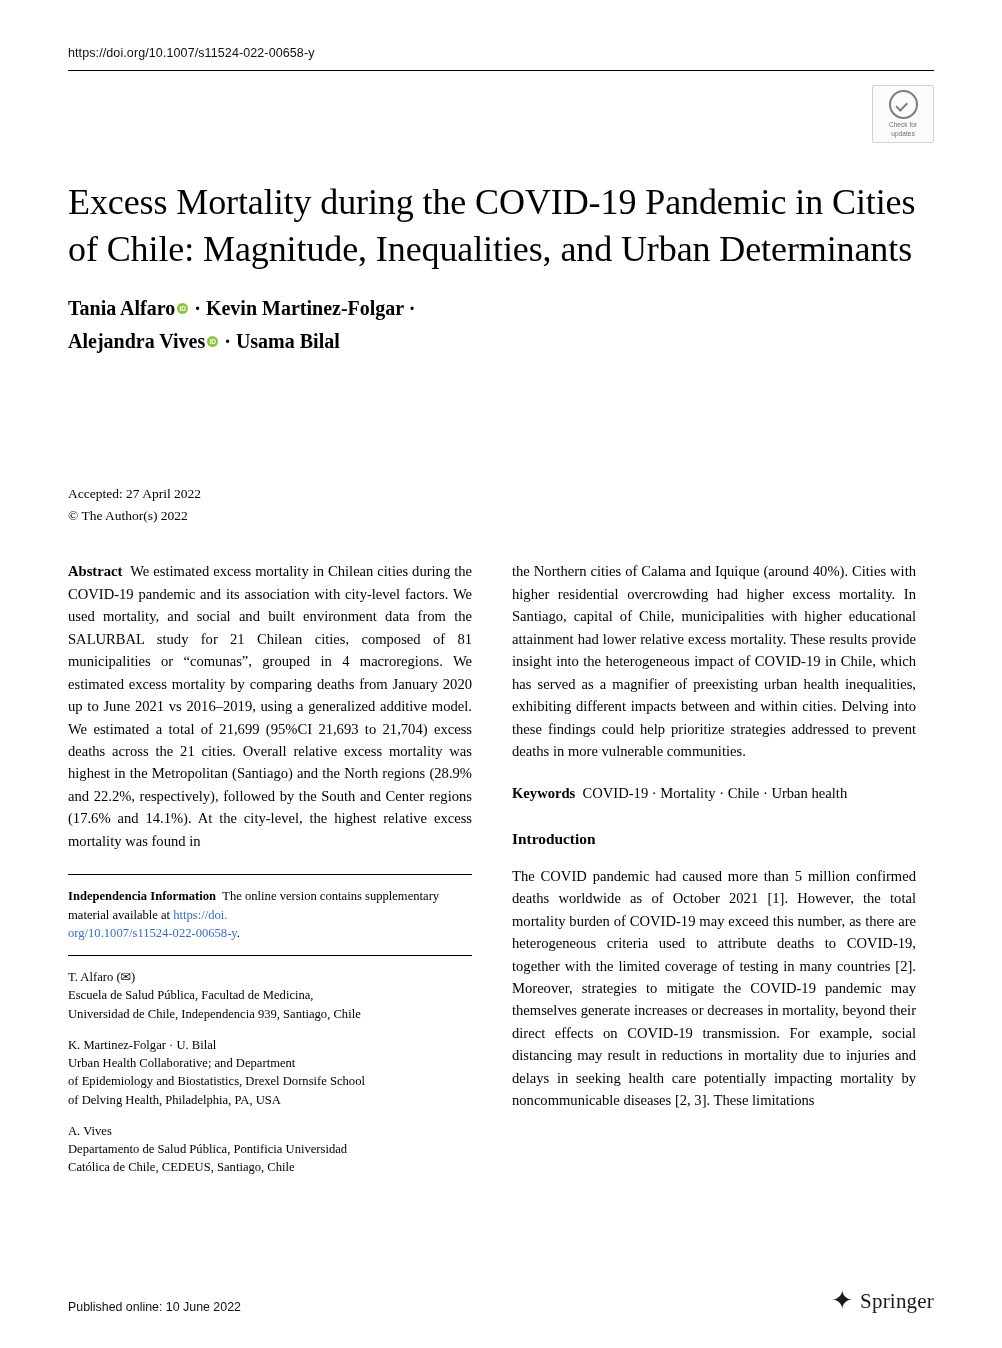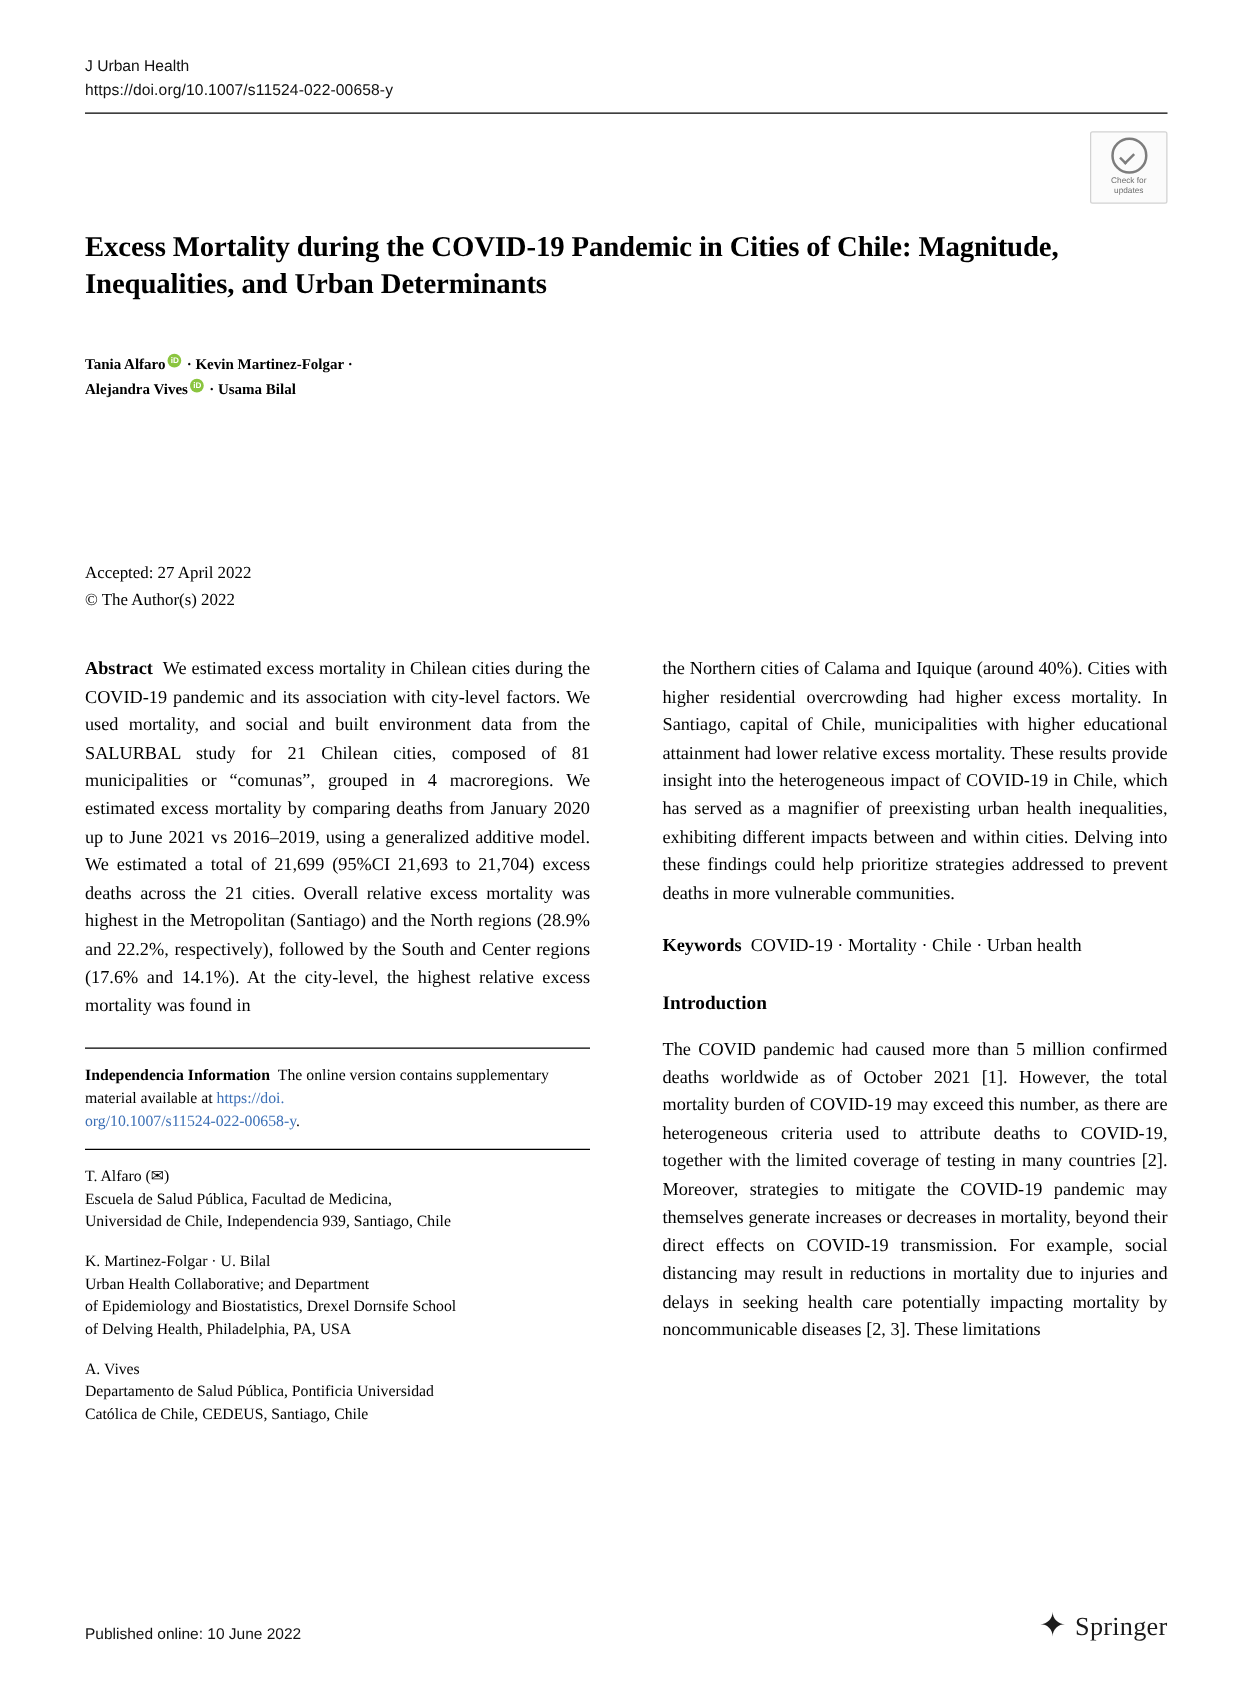--- a/index.html
+++ b/index.html
@@ -80,33 +80,33 @@
     font-size: 6.6px;
     color: #6d6d6d;
     line-height: 1.25;
     margin-top: 2px;
   }
   .crossmark .cm-l2 { margin-top: 0; }
 
   
   .title {
     font-family: "Liberation Serif", serif;
-    font-weight: bold;
-    font-size: 23px;
+    font-weight: normal;
+    font-size: 36px;
     line-height: 1.29;
     letter-spacing: -0.1px;
-    margin-top: 16px;
+    margin-top: 32px;
     margin-bottom: 0;
   }
   .authors {
     font-family: "Liberation Serif", serif;
     font-weight: bold;
-    font-size: 12px;
+    font-size: 20px;
     line-height: 1.62;
-    margin-top: 40px;
+    margin-top: 20px;
   }
   .orcid {
     display: inline-block;
     width: 11px; height: 11px;
     border-radius: 50%;
     background: #8bc53f;
     position: relative;
     vertical-align: 1px;
     margin-left: 2px;
     margin-right: 1px;
@@ -129,21 +129,20 @@
     font-size: 13.5px;
     line-height: 1.6;
     margin-top: 126px;
   }
 
   
   .columns {
     display: flex;
     gap: 40px;
     margin-top: 34px;
-    justify-content: space-between;
   }
   .col {
     width: 404px;
     font-size: 14.6px;
     line-height: 1.54;
     text-align: justify;
     text-justify: inter-word;
     hyphens: auto;
   }
   .col p { margin: 0; }
@@ -207,21 +206,20 @@
     color: #1b1b1b;
     letter-spacing: 0.2px;
   }
 </style>
 </head>
 <body>
 
 <div class="page">
 
   <div class="journal-head">
-    <div>J Urban Health</div>
     <div class="doi">https://doi.org/10.1007/s11524-022-00658-y</div>
   </div>
   <hr class="rule">
 
   <div class="crossmark-wrap">
     <div class="crossmark">
       <div class="circle"></div>
       <div class="cm-l1">Check for</div>
       <div class="cm-l2">updates</div>
     </div>

